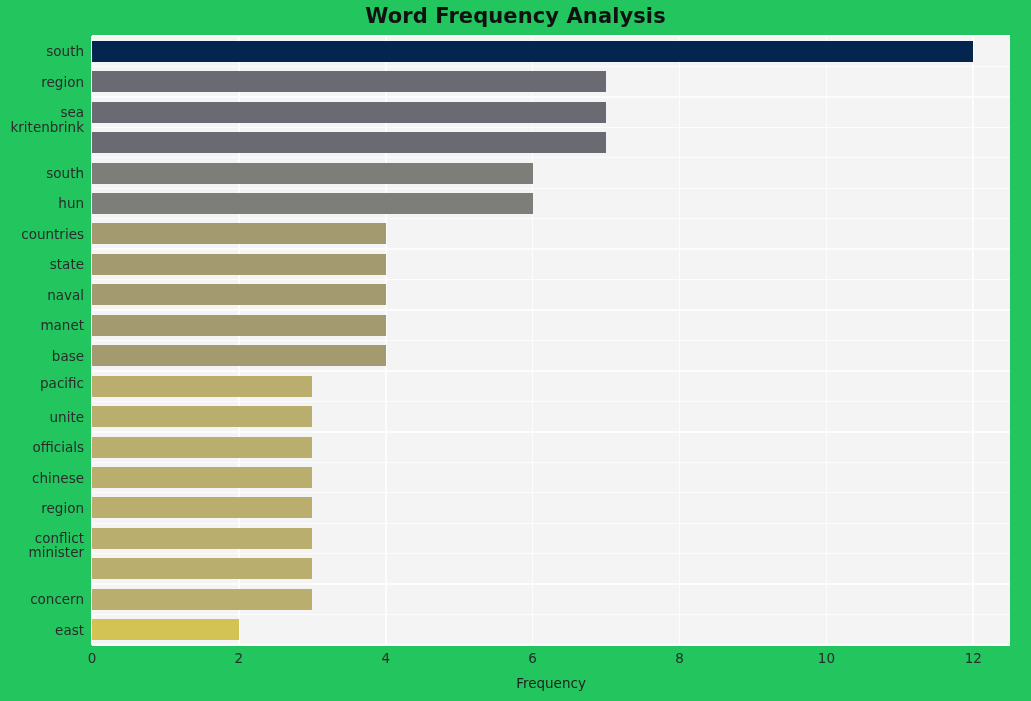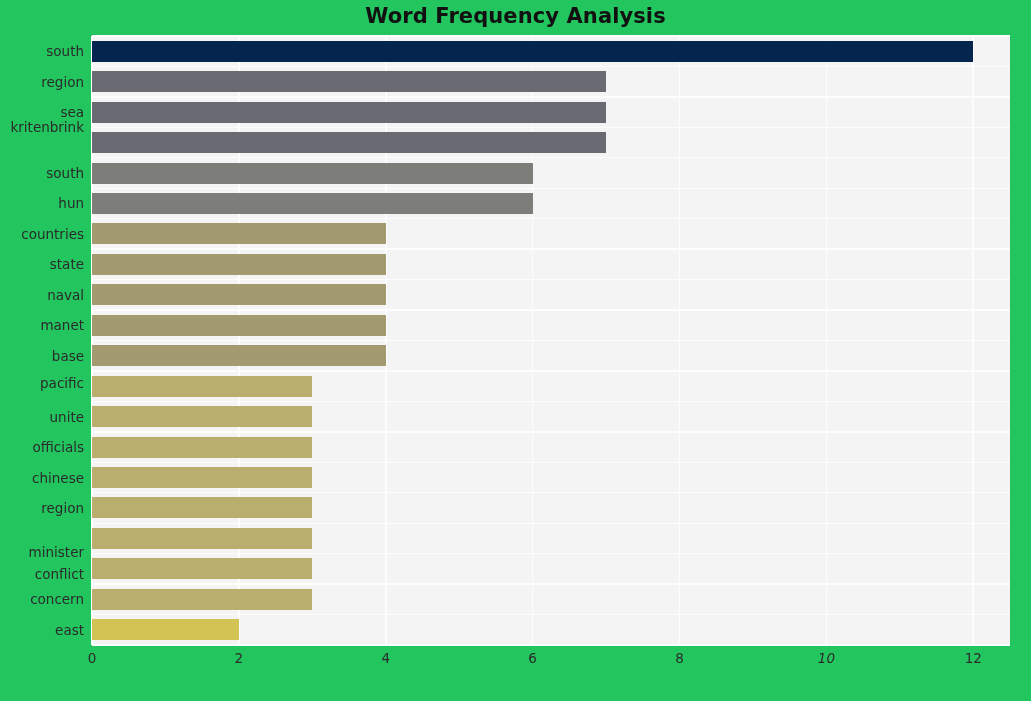--- a/index.html
+++ b/index.html
@@ -174,29 +174,30 @@
       <div class="ytick-label" style="top: 189.925px;">countries</div>
       <div class="ytick-label" style="top: 220.375px;">state</div>
       <div class="ytick-label" style="top: 250.825px;">naval</div>
       <div class="ytick-label" style="top: 281.275px;">manet</div>
       <div class="ytick-label" style="top: 311.725px;">base</div>
       <div class="ytick-label" style="top: 339px;">pacific</div>
       <div class="ytick-label" style="top: 372.625px;">unite</div>
       <div class="ytick-label" style="top: 403.075px;">officials</div>
       <div class="ytick-label" style="top: 433.525px;">chinese</div>
       <div class="ytick-label" style="top: 463.975px;">region</div>
-      <div class="ytick-label" style="top: 494.425px; margin-top: 36px;">conflict</div>
+      <div class="ytick-label" style="top: 494.425px;">conflict</div>
       <div class="ytick-label" style="top: 508px; text-align: right;">minister</div>
       <div class="ytick-label" style="top: 555.325px;">concern</div>
       <div class="ytick-label" style="top: 585.775px;">east</div>
     </div>
   <div id="xtick-labels">
       <div class="xtick-label" style="left: 92px;">0</div>
       <div class="xtick-label" style="left: 238.88px;">2</div>
       <div class="xtick-label" style="left: 385.76px;">4</div>
       <div class="xtick-label" style="left: 532.64px;">6</div>
       <div class="xtick-label" style="left: 679.52px;">8</div>
-      <div class="xtick-label" style="left: 826.4px; font-style: italic;">10</div>
+      <div class="xtick-label" style="left: 826.4px;">10</div>
       <div class="xtick-label" style="left: 973.28px;">12</div>
     </div>
 
+  <div id="xaxis-title">Frequency</div>
 
 </div>
 
 </body></html>

